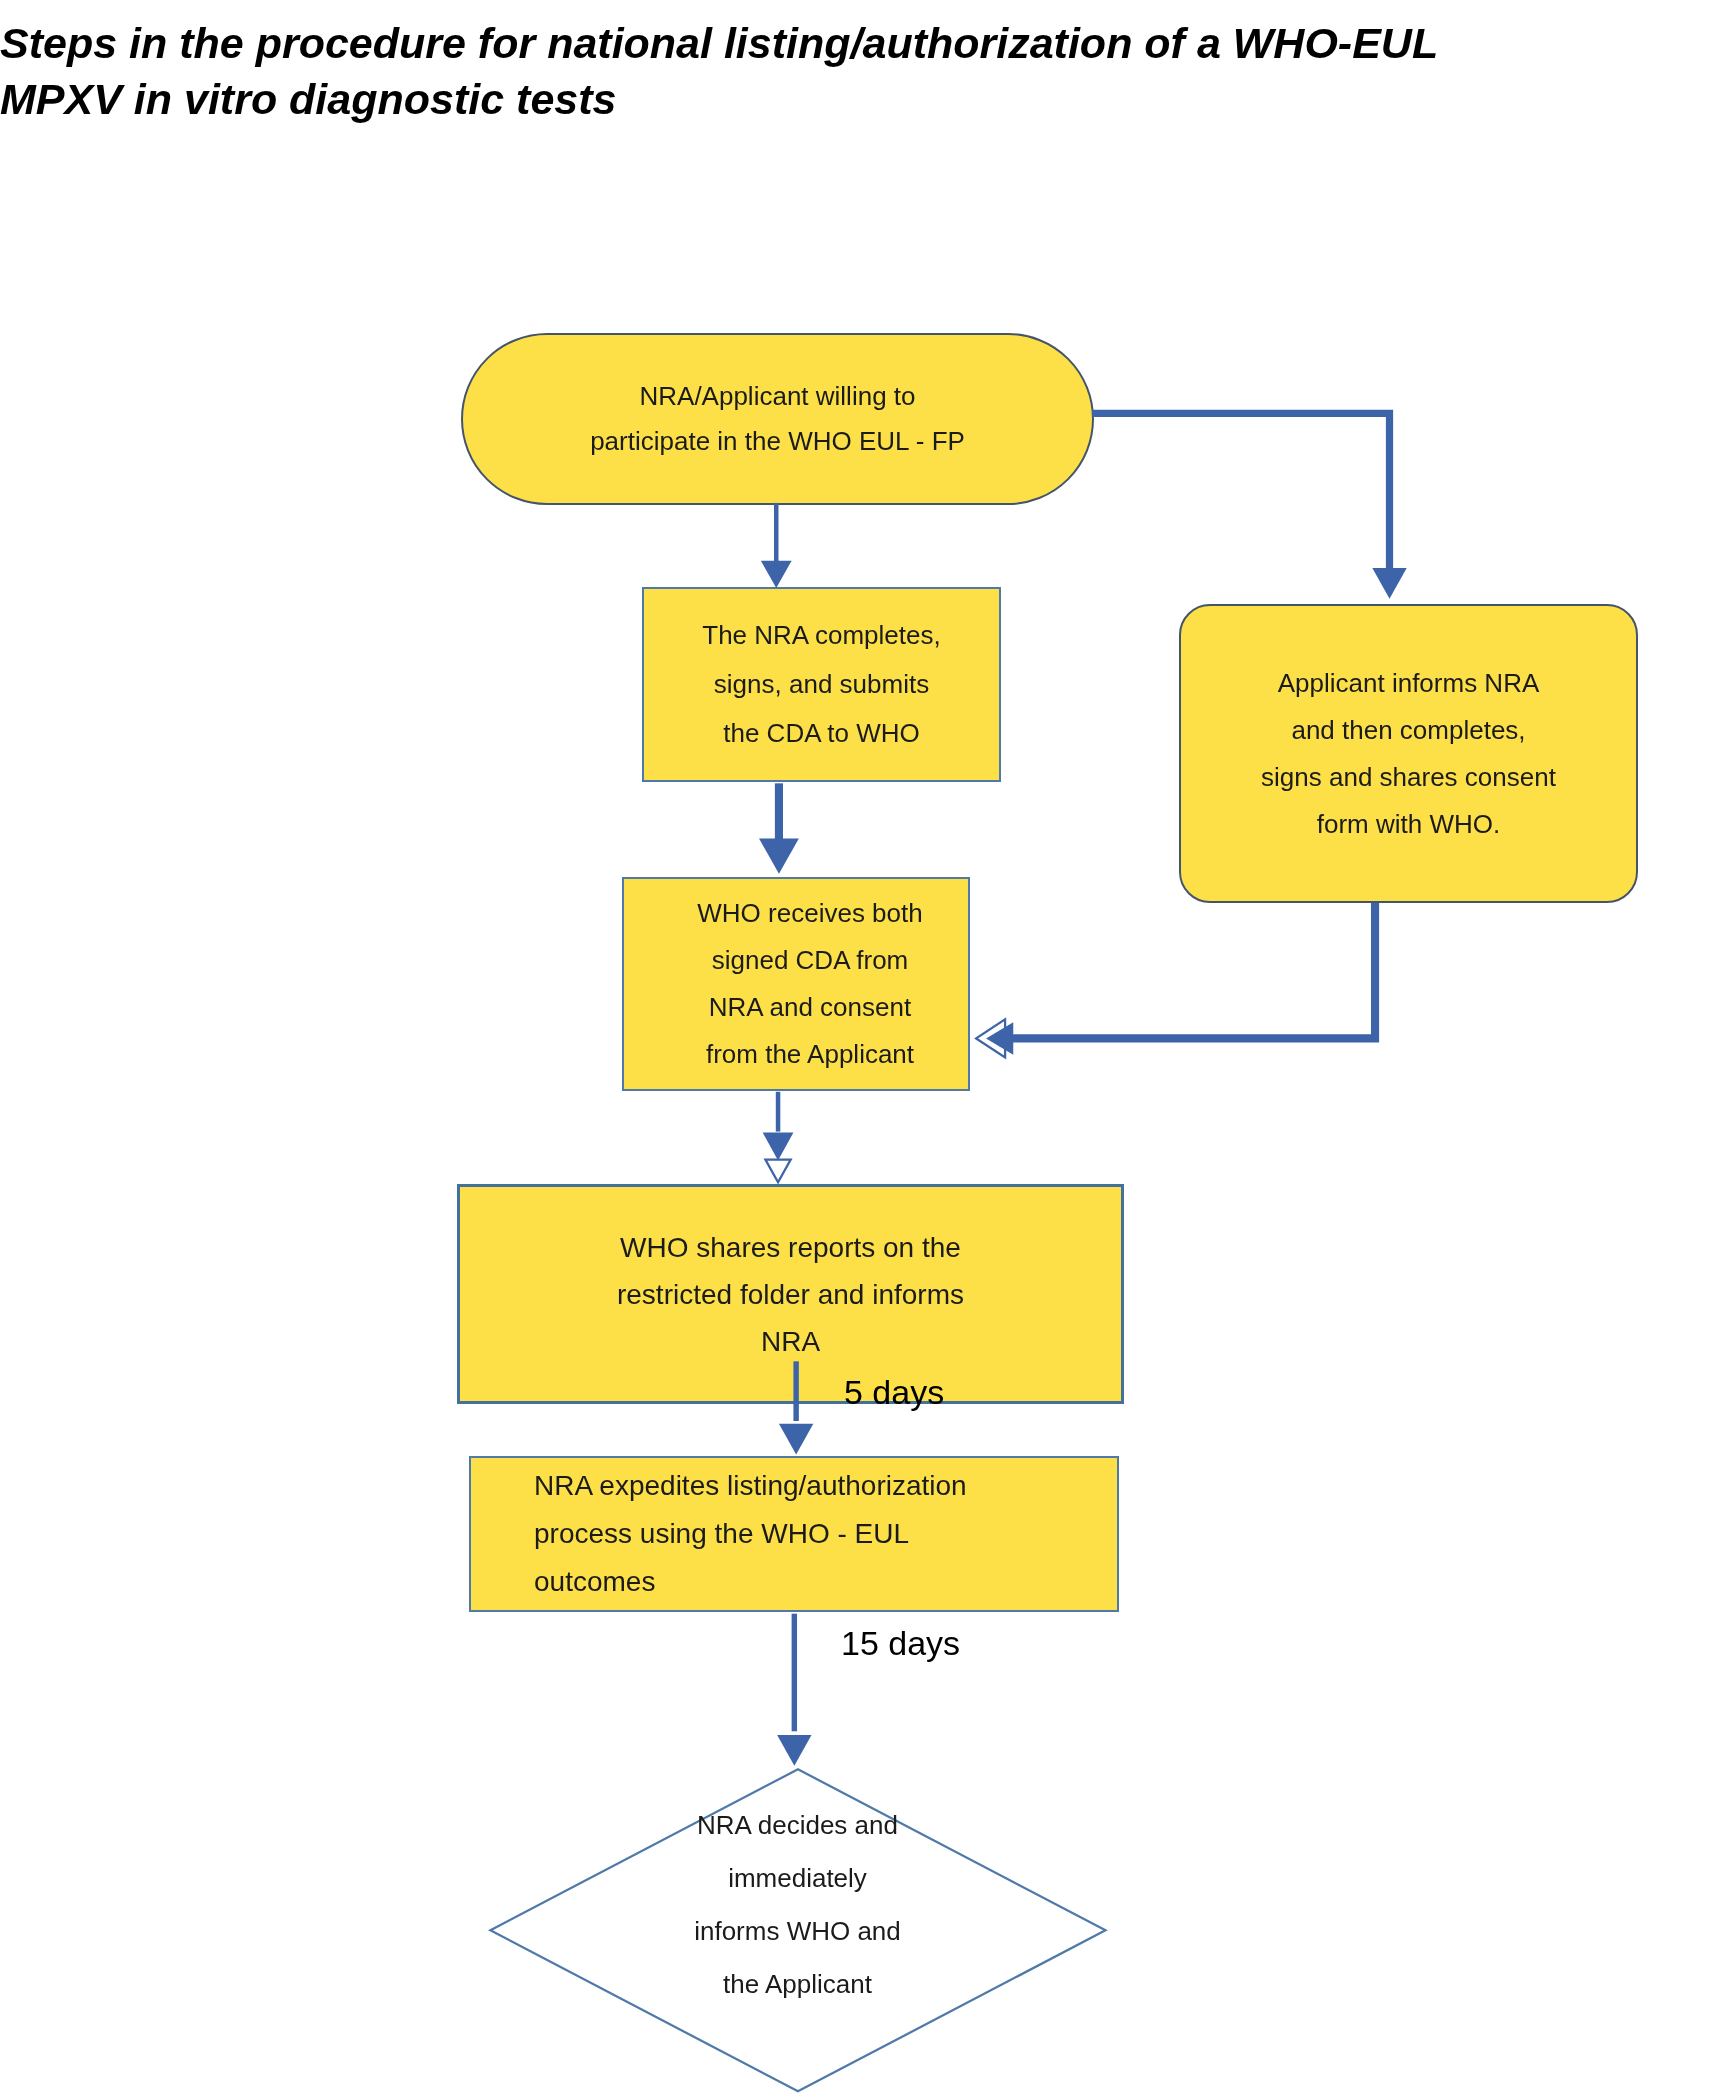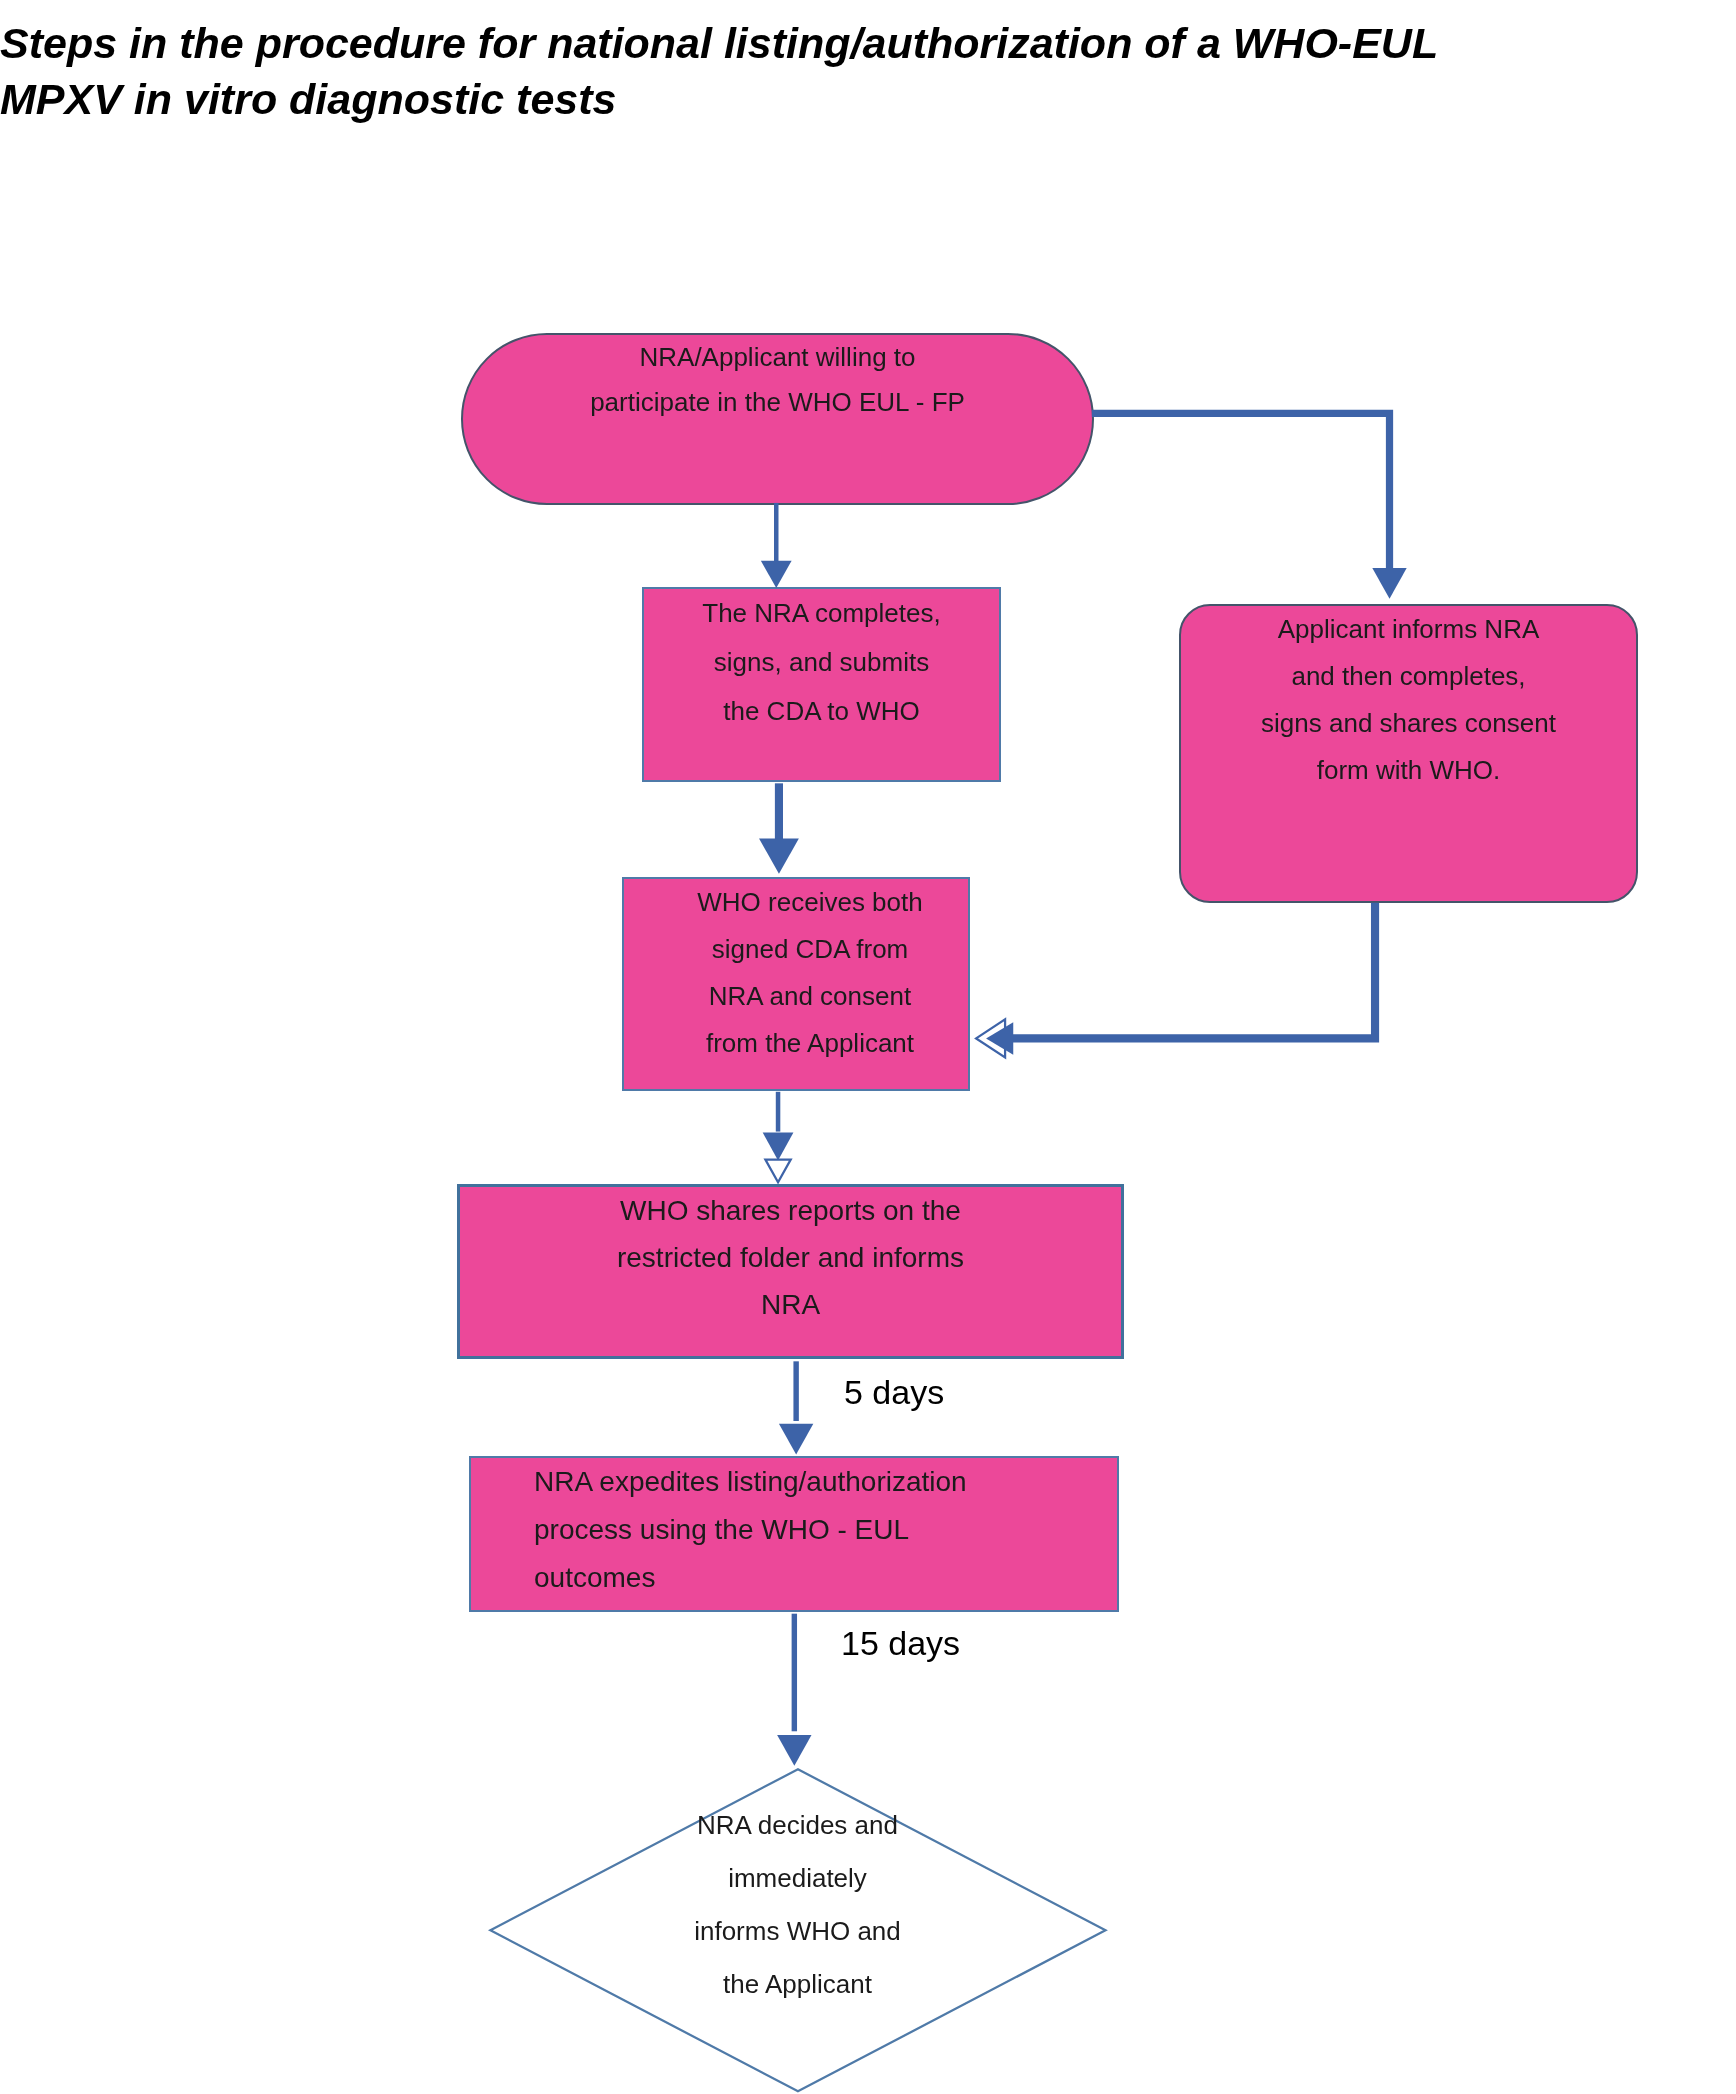--- a/index.html
+++ b/index.html
@@ -22,23 +22,23 @@
   .title{
     position:absolute;left:0;top:14.5px;width:1615px;
     text-align:left;
     font-size:43px;line-height:56px;
     font-weight:bold;font-style:italic;
     color:#000;
   }
   .node{
     position:absolute;
     box-sizing:border-box;
-    background:#ec4899;
+    background:#fde047;
     display:flex;flex-direction:column;
-    align-items:center;
+    justify-content:center;align-items:center;
     text-align:center;
     font-size:26px;
   }
   .stadium{
     border:2.3px solid var(--stadium-border);
   }
   .rect{
     border:2.7px solid var(--rect-border);
   }
   #node-start{
@@ -52,21 +52,21 @@
   #node-applicant-consent{
     left:1179px;top:604px;width:459px;height:299px;
     border-radius:31px;line-height:47px;
   }
   #node-who-receives{
     left:622px;top:877px;width:348px;height:214px;
     line-height:47px;
     padding-left:28px;
   }
   #node-who-shares{
-    left:457px;top:1184px;width:667px;height:175px;
+    left:457px;top:1184px;width:667px;height:220px;
     border-width:3.2px;border-color:var(--box4-border);
     font-size:28px;line-height:47px;
   }
   #node-nra-expedites{
     left:469px;top:1456px;width:650px;height:156px;
     font-size:28px;line-height:48px;
     align-items:flex-start;text-align:left;
     padding-left:63px;
   }
   #diamond-text{

